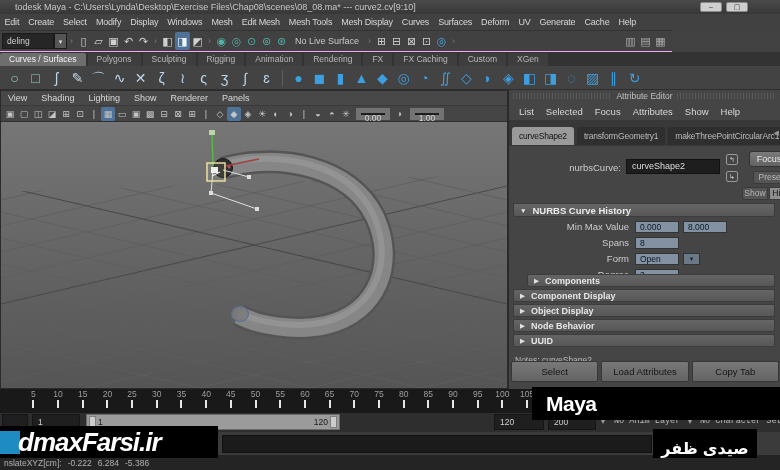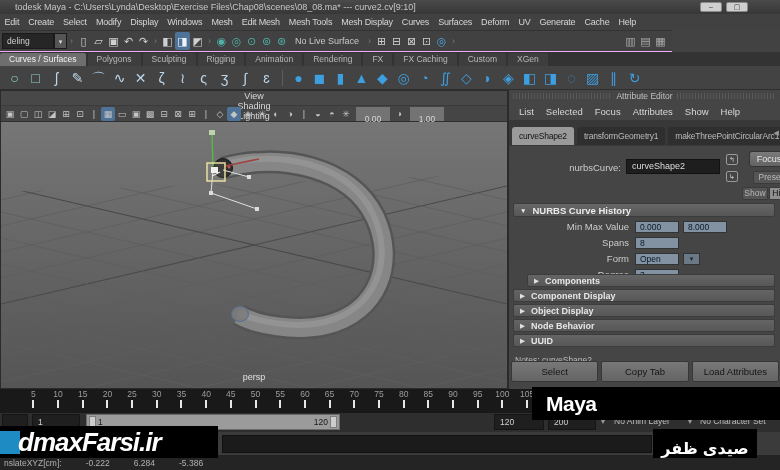--- a/index.html
+++ b/index.html
@@ -41,27 +41,27 @@
 
   
   #shelficons { left:0; top:66px; width:780px; height:24px; background:#434343; display:flex; align-items:center;
     padding-left:4px; border-bottom:1px solid #2e2e2e; }
   #shelficons .ico { min-width:21px; font-size:14px; line-height:22px; }
   #surface-icons .ico { color:#3d9ee0; }
   .vsep { width:1px; height:16px; background:#5e5e5e; margin:0 5px; }
 
   
   #viewport { left:0; top:90px; width:508px; height:299px; border:1px solid #2b2b2b; background:#484848; }
-  #vp-menus { display:flex; height:14px; background:#484848; align-items:center;flex-direction:column; }
+  #vp-menus { display:flex; height:14px; background:#484848; align-items:center; }
   #vp-menus .menu-item { color:#d8d8d8; font-size:9px; padding:0 7px; }
   #vp-toolbar { display:flex; height:17px; background:#454545; align-items:center; border-top:1px solid #3a3a3a;
     border-bottom:1px solid #2f2f2f; padding-left:2px; }
   #vp-toolbar .ico { min-width:14px; font-size:9px; line-height:14px; color:#c4c4c4; }
   #vp-toolbar .ico.active { background:#4f7396; }
-  .vp-field { width:34px; height:12px; background:#1d1d1d; border:7px solid #737373; color:#d6d6d6;
+  .vp-field { width:34px; height:12px; background:#1d1d1d; border:5px solid #737373; color:#d6d6d6;
     font-size:8.5px; line-height:11px; text-align:center; margin:0 3px; }
   #vp-canvas { position:absolute; left:0; top:31px; width:506px; height:266px;
     background:linear-gradient(#767676,#636363 55%,#555); overflow:hidden; }
   #persp-label { position:absolute; left:0; right:0; bottom:6px; text-align:center; color:#e2e2e2; font-size:9px; }
 
   
   #ae { left:508px; top:90px; width:272px; height:299px; background:#454545; border-left:1px solid #2a2a2a; overflow:hidden; }
   #ae-title { position:relative; height:12px; display:flex; align-items:center; }
   #ae-title .dots { flex:1; height:6px; margin:0 4px;
     background:repeating-linear-gradient(90deg,#5a5a5a 0 1px,transparent 1px 3px); }
@@ -118,27 +118,27 @@
 
   
   #rangerow { left:0; top:413px; width:780px; height:19px; background:#2e2e2e; }
   .dark-field { position:absolute; top:1px; height:16px; background:#1f1f1f; border:1px solid #151515;
     color:#d0d0d0; font-size:8.5px; line-height:14px; padding-left:5px; }
   #range-bar { position:absolute; left:86px; top:1px; width:254px; height:16px; background:#9b9b9b;
     border:1px solid #6a6a6a; display:flex; align-items:center; color:#1a1a1a; font-size:8.5px; }
   .range-handle { width:7px; height:12px; background:#cdcdcd; border:1px solid #7e7e7e; margin:0 2px; }
   #range-start-label { margin-right:auto; } #range-end-label { margin-left:auto; }
   .row-caret { position:absolute; top:4px; color:#9a9a9a; font-size:8px; }
-  .row-label { position:absolute; top:3px; color:#bdbdbd; font-size:8.5px; white-space:nowrap; }
+  .row-label { position:absolute; top:3px; color:#bdbdbd; font-size:8.5px; white-space:nowrap;font-family:Liberation Mono, monospace; }
 
   
   #cmdrow { left:0; top:432px; width:780px; height:23px; background:#3b3b3b; }
   #cmd-input { position:absolute; left:222px; top:3px; width:430px; height:18px; background:#1b1b1b; border:1px solid #101010; }
   #helpline { left:0; top:455px; width:780px; height:15px; background:#242424; color:#b2b2b2; font-size:8.5px;
-    display:flex; align-items:center; gap:24px; padding-left:4px; }
+    display:flex; align-items:center; gap:6px; padding-left:4px; }
 
   
   #top-banner { left:532px; top:387px; width:248px; height:33px; background:#000; display:flex;
     align-items:center; padding-left:4px; color:#fff; }
   #top-banner .fa-word { font-size:15px; font-weight:bold; margin-right:5px; }
   #top-banner .en-word { font-size:21px; font-weight:bold; margin-left:10px; letter-spacing:-0.5px; }
   #site-banner { left:0; top:426px; width:218px; height:32px; background:#000; display:flex; align-items:center; }
   #logo-box { width:20px; height:23px; background:#1e8bc3; margin-top:1px; }
   #site-text { color:#fff; font-size:26px; font-weight:bold; font-style:italic; letter-spacing:-1px; margin-left:-2px; }
   #author-banner { left:653px; top:429px; width:104px; height:29px; background:#000; display:flex;
@@ -368,21 +368,20 @@
           </g>
           <rect x="246" y="53" width="4" height="4" fill="#dddddd"></rect>
           <rect x="208" y="69" width="4" height="4" fill="#dddddd"></rect>
           <rect x="254" y="85" width="4" height="4" fill="#dddddd"></rect>
           <rect x="206" y="41" width="18" height="18" fill="rgba(255,255,220,0.08)" stroke="#e8e0a0" stroke-width="1.5"></rect>
           <rect x="210" y="45" width="7" height="6" fill="#f0f0f0"></rect>
           <line x1="211" y1="54" x2="219" y2="50" stroke="#f0f0f0" stroke-width="1.2"></line>
           <circle cx="228" cy="45" r="1.5" fill="#c05050"></circle>
         </g>
       </svg>
-      <div id="persp-label">persp</div>
     </div>
   </div>
 
   <div id="ae" class="abs">
     <div id="ae-title">
       <span class="dots"></span>
       <span id="ae-title-label">Attribute Editor</span>
       <span class="dots"></span>
     </div>
     <div id="ae-menus">
@@ -454,22 +453,22 @@
         </div>
         <div class="section-bar">
           <span class="tri">▶</span>
           <span class="sec-label">UUID</span>
         </div>
       </div>
     <div id="ae-notes">Notes: curveShape2</div>
     <div id="ae-buttons">
 
     <span class="ae-btn">Select</span>
+        <span class="ae-btn">Load Attributes</span>
         <span class="ae-btn">Copy Tab</span>
-        <span class="ae-btn">Load Attributes</span>
       </div>
   </div>
 
   <div id="timeline" class="abs">
 
   <div class="tick">
         <span class="tick-num">5</span>
         <i class="tick-mark"></i>
       </div>
       <div class="tick">

